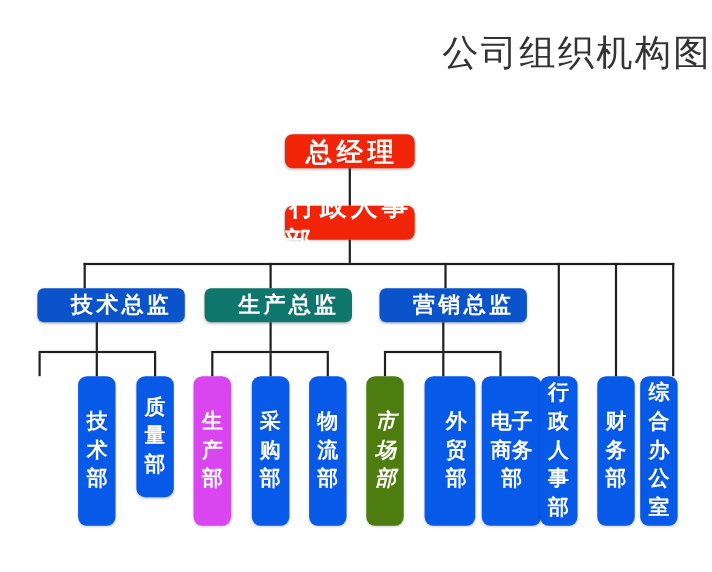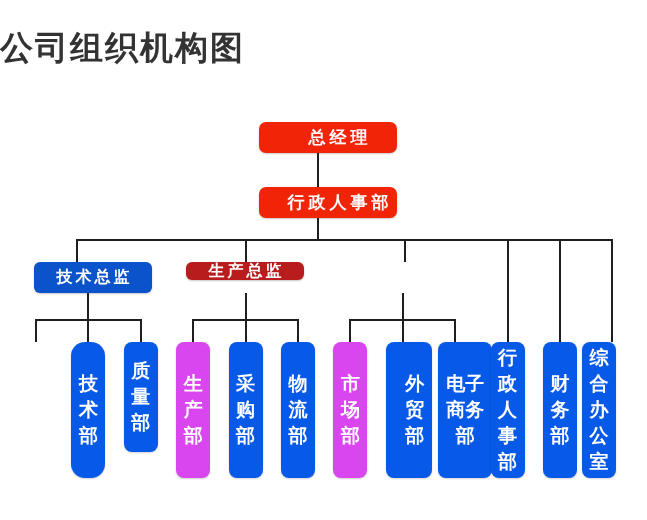--- a/index.html
+++ b/index.html
@@ -1,24 +1,24 @@
 <!DOCTYPE html>
 <html><head>
 <meta charset="utf-8">
 <style>
   html,body{margin:0;padding:0;}
   body{width:647px;height:520px;background:#ffffff;font-family:"Liberation Sans",sans-serif;position:relative;overflow:hidden;}
   #canvas{position:absolute;top:0;left:0;width:647px;height:520px;background:#ffffff;}
-  .title{position:absolute;top:26px;left:0;width:100%;text-align:left;
-         font-size:33px;font-weight:bold;letter-spacing:2px;color:#333333;}
+  .title{position:absolute;top:26px;left:0;width:100%;text-align:right;
+         font-size:33px;font-weight:normal;letter-spacing:2px;color:#333333;}
   .hbox{position:absolute;color:#ffffff;font-weight:bold;
         display:flex;align-items:center;justify-content:center;
         box-shadow:0 1px 2px rgba(0,0,0,.22);}
-  .red{border-radius:7px;font-size:17px;letter-spacing:4px;text-indent:4px;padding-left:20px;}
-  .dir{border-radius:6px;font-size:16px;letter-spacing:3px;text-indent:3px;}
+  .red{border-radius:7px;font-size:24px;letter-spacing:4px;text-indent:4px;}
+  .dir{border-radius:6px;font-size:20px;letter-spacing:3px;text-indent:3px;padding-left:16px;}
   .dept{position:absolute;border-radius:8px;color:#ffffff;font-weight:bold;
         font-size:19px;line-height:26px;text-align:center;word-break:break-all;
         display:flex;align-items:center;justify-content:center;
         box-shadow:0 1px 2px rgba(0,0,0,.18);}
   .line{position:absolute;}
 </style>
 </head>
 <body style="background: rgb(255, 255, 255);">
 
 <div id="canvas">
@@ -27,38 +27,39 @@
   <div class="hbox red" style="left: 259px; top: 187px; width: 118px; height: 31px; background: rgb(241, 36, 8);">行政人事部</div>
 <div class="line" style="left: 317px; top: 153px; width: 2px; height: 34px; background: rgb(31, 31, 31);"></div>
     <div class="line" style="left: 317px; top: 218px; width: 2px; height: 21px; background: rgb(31, 31, 31);"></div>
     <div class="line" style="left: 76px; top: 239px; width: 537.4px; height: 2px; background: rgb(31, 31, 31);"></div>
     <div class="line" style="left: 76px; top: 239px; width: 2px; height: 23px; background: rgb(31, 31, 31);"></div>
     <div class="hbox dir" style="left: 34px; top: 262px; width: 118px; height: 31px; background: rgb(11, 83, 203);">技术总监</div>
     <div class="line" style="left: 87.4px; top: 293px; width: 2px; height: 26px; background: rgb(31, 31, 31);"></div>
     <div class="line" style="left: 35px; top: 319px; width: 106.8px; height: 2px; background: rgb(31, 31, 31);"></div>
     <div class="line" style="left: 35px; top: 321px; width: 2px; height: 21px; background: rgb(31, 31, 31);"></div>
     <div class="line" style="left: 87.4px; top: 321px; width: 2px; height: 21px; background: rgb(31, 31, 31);"></div>
-    <div class="dept" style="left: 71.4px; top: 342px; width: 34px; height: 136px; background: rgb(7, 89, 232); border-radius: 14px;">技术部</div>
+    <div class="dept" style="left: 71.4px; top: 342px; width: 34px; height: 136px; background: rgb(7, 89, 232);">技术部</div>
     <div class="line" style="left: 139.8px; top: 321px; width: 2px; height: 21px; background: rgb(31, 31, 31);"></div>
     <div class="dept" style="left: 123.8px; top: 342px; width: 34px; height: 110px; background: rgb(7, 89, 232);">质量部</div>
     <div class="line" style="left: 245px; top: 239px; width: 2px; height: 23px; background: rgb(31, 31, 31);"></div>
-    <div class="hbox dir" style="left: 186px; top: 262px; width: 118px; height: 18px; background: #b91c1c;">生产总监</div>
+    <div class="hbox dir" style="left: 186px; top: 262px; width: 118px; height: 31px; background: #0f766e;">生产总监</div>
     <div class="line" style="left: 244.6px; top: 293px; width: 2px; height: 26px; background: rgb(31, 31, 31);"></div>
     <div class="line" style="left: 192.2px; top: 319px; width: 106.8px; height: 2px; background: rgb(31, 31, 31);"></div>
     <div class="line" style="left: 192.2px; top: 321px; width: 2px; height: 21px; background: rgb(31, 31, 31);"></div>
     <div class="dept" style="left: 176.2px; top: 342px; width: 34px; height: 136px; background: #d946ef;">生产部</div>
     <div class="line" style="left: 244.6px; top: 321px; width: 2px; height: 21px; background: rgb(31, 31, 31);"></div>
     <div class="dept" style="left: 228.6px; top: 342px; width: 34px; height: 136px; background: rgb(7, 89, 232);">采购部</div>
     <div class="line" style="left: 297px; top: 321px; width: 2px; height: 21px; background: rgb(31, 31, 31);"></div>
     <div class="dept" style="left: 281px; top: 342px; width: 34px; height: 136px; background: rgb(7, 89, 232);">物流部</div>
     <div class="line" style="left: 404px; top: 239px; width: 2px; height: 23px; background: rgb(31, 31, 31);"></div>
+    <div class="hbox dir" style="left: 345px; top: 262px; width: 118px; height: 31px; background: rgb(11, 83, 203);">营销总监</div>
     <div class="line" style="left: 401.8px; top: 293px; width: 2px; height: 26px; background: rgb(31, 31, 31);"></div>
     <div class="line" style="left: 349.4px; top: 319px; width: 106.8px; height: 2px; background: rgb(31, 31, 31);"></div>
     <div class="line" style="left: 349.4px; top: 321px; width: 2px; height: 21px; background: rgb(31, 31, 31);"></div>
-    <div class="dept" style="left: 333.4px; top: 342px; width: 34px; height: 136px; background: #d946ef;">市场部</div>
+    <div class="dept" style="left: 333.4px; top: 342px; width: 34px; height: 136px; background: #4d7c0f; font-style: italic;">市场部</div>
     <div class="line" style="left: 401.8px; top: 321px; width: 2px; height: 21px; background: rgb(31, 31, 31);"></div>
     <div class="dept" style="left: 385.8px; top: 342px; width: 34px; height: 136px; background: rgb(7, 89, 232); padding-left: 12px;">外贸部</div>
     <div class="line" style="left: 454.2px; top: 321px; width: 2px; height: 21px; background: rgb(31, 31, 31);"></div>
     <div class="dept" style="left: 438.2px; top: 342px; width: 54px; height: 136px; background: rgb(7, 89, 232);">电子商务部</div>
     <div class="line" style="left: 506.6px; top: 239px; width: 2px; height: 103px; background: rgb(31, 31, 31);"></div>
     <div class="dept" style="left: 490.6px; top: 342px; width: 34px; height: 136px; background: rgb(7, 89, 232);">行政人事部</div>
     <div class="line" style="left: 559px; top: 239px; width: 2px; height: 103px; background: rgb(31, 31, 31);"></div>
     <div class="dept" style="left: 543px; top: 342px; width: 34px; height: 136px; background: rgb(7, 89, 232);">财务部</div>
     <div class="line" style="left: 611.4px; top: 239px; width: 2px; height: 103px; background: rgb(31, 31, 31);"></div>
     <div class="dept" style="left: 582px; top: 342px; width: 34px; height: 136px; background: rgb(7, 89, 232);">综合办公室</div>

